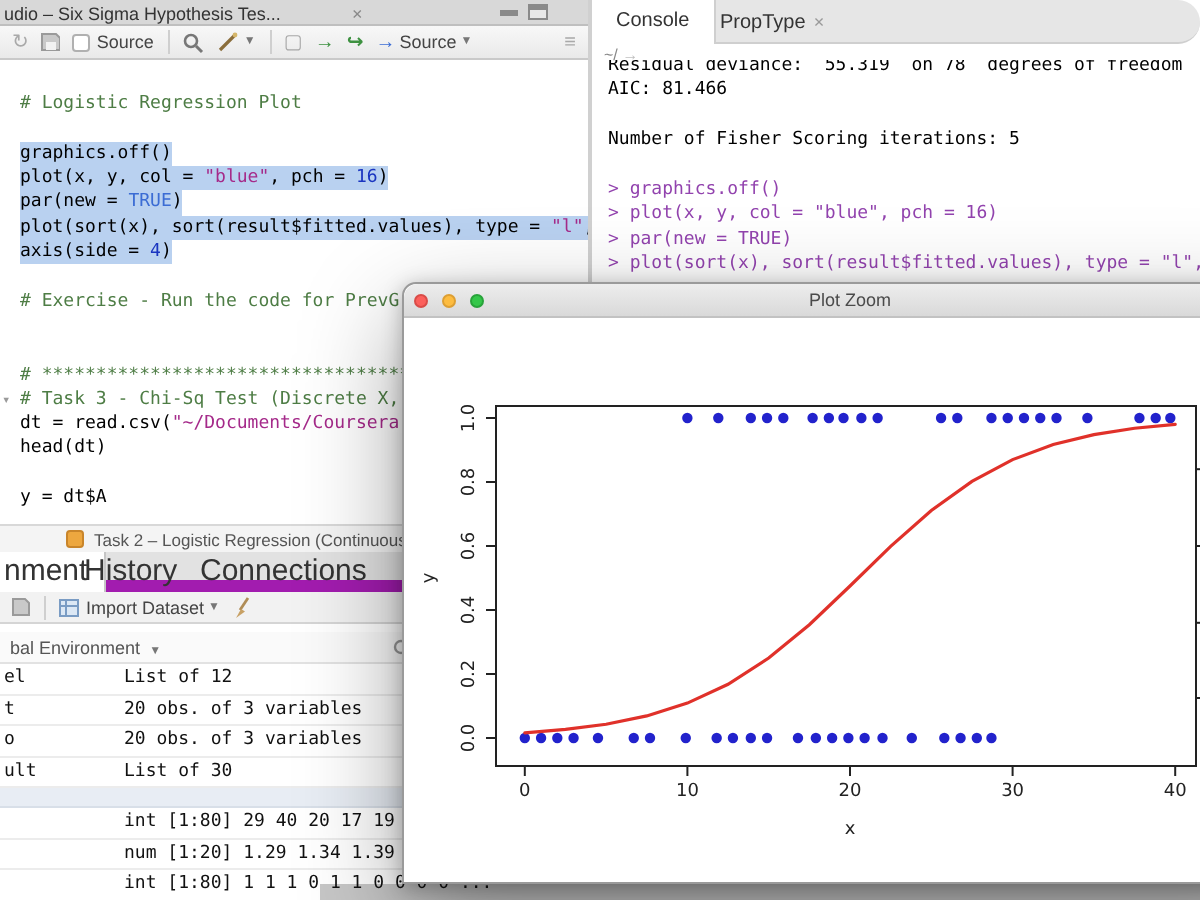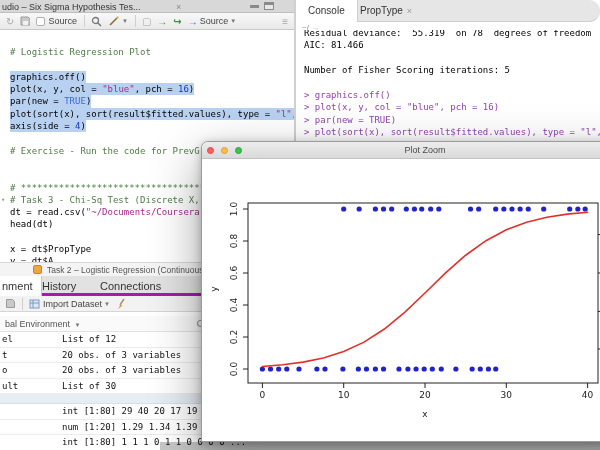--- a/index.html
+++ b/index.html
@@ -40,21 +40,21 @@
   .fold-mark { position:absolute; left:1px; top:0; color:#9a9a9a; font-size:7px; }
 
   #status-bar { left:0; top:262px; width:294px; height:14px; background:#f4f4f4;
     border-top:1px solid #d8d8d8; display:flex; align-items:center; font-size:8.5px; color:#555; }
   #section-icon { width:9px; height:9px; background:#eda73f; border:1px solid #c9852a;
     border-radius:2px; margin-left:33px; margin-right:5px; }
 
   
   #env-pane { left:0; top:276px; width:294px; height:174px; background:#fff; }
   #env-tabbar { left:0; top:0; width:294px; height:20px; background:#e2e2e2;
-    border-bottom:3px solid #a21caf; font-size:11px; color:#333; }
+    border-bottom:6px solid #a21caf; font-size:15px; color:#333; }
   .env-tab { position:absolute; top:0; height:20px; line-height:20px; padding:0 8px; }
   #env-tab-environment { left:-8px; background:#fff; border-right:1px solid #c6c6c6; padding-left:10px; }
   #env-tab-history { left:34px; }
   #env-tab-connections { left:92px; }
   #env-toolbar { left:0; top:20px; width:294px; height:16px; background:#f2f2f2;
     border-bottom:1px solid #d5d5d5; display:flex; align-items:center; font-size:9px; color:#444; }
   #env-scopebar { left:0; top:40px; width:294px; height:16px; background:#fafafa;
     border-bottom:1px solid #e2e2e2; font-size:9px; color:#555; line-height:16px; }
   #env-rows { left:0; top:56px; width:294px; height:118px; position:absolute; z-index:3;
     font-family:"DejaVu Sans Mono","Liberation Mono",monospace; font-size:9px; color:#111; }
@@ -155,21 +155,20 @@
         <div class="code-line"><span class="inner selected"><span>axis(side = </span><span class="seg-num">4</span><span>)</span></span></div>
         <div class="code-line"><span class="inner"></span></div>
         <div class="code-line"><span class="inner"><span class="seg-com"># Exercise - Run the code for PrevGrad</span></span></div>
         <div class="code-line"><span class="inner"></span></div>
         <div class="code-line"><span class="inner"></span></div>
         <div class="code-line"><span class="inner"><span class="seg-com"># ******************************************</span></span></div>
         <div class="code-line"><span class="fold-mark">▾</span><span class="inner"><span class="seg-com"># Task 3 - Chi-Sq Test (Discrete X, Dis</span></span></div>
         <div class="code-line"><span class="inner"><span>dt = read.csv(</span><span class="seg-str">"~/Documents/Coursera IB</span></span></div>
         <div class="code-line"><span class="inner"><span>head(dt)</span></span></div>
         <div class="code-line"><span class="inner"></span></div>
-        <div class="code-line"><span class="inner"><span>x = dt$PropType</span></span></div>
         <div class="code-line"><span class="inner"><span>y = dt$A</span></span></div>
       </div>
   </div>
   <div id="status-bar" class="abs">
     <span id="section-icon"></span>
     <span>Task 2 – Logistic Regression (Continuous X, D</span>
   </div>
 </div>
 
 <div id="env-pane" class="abs">

